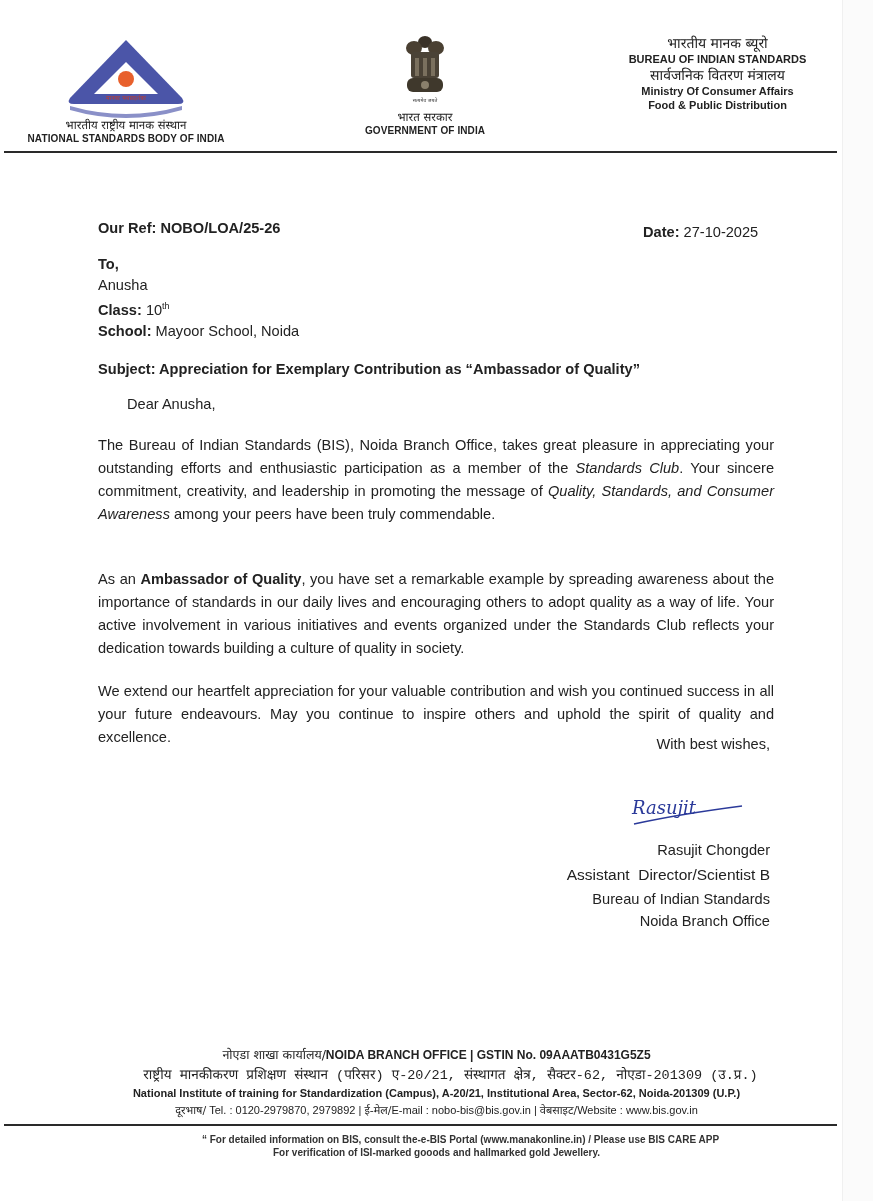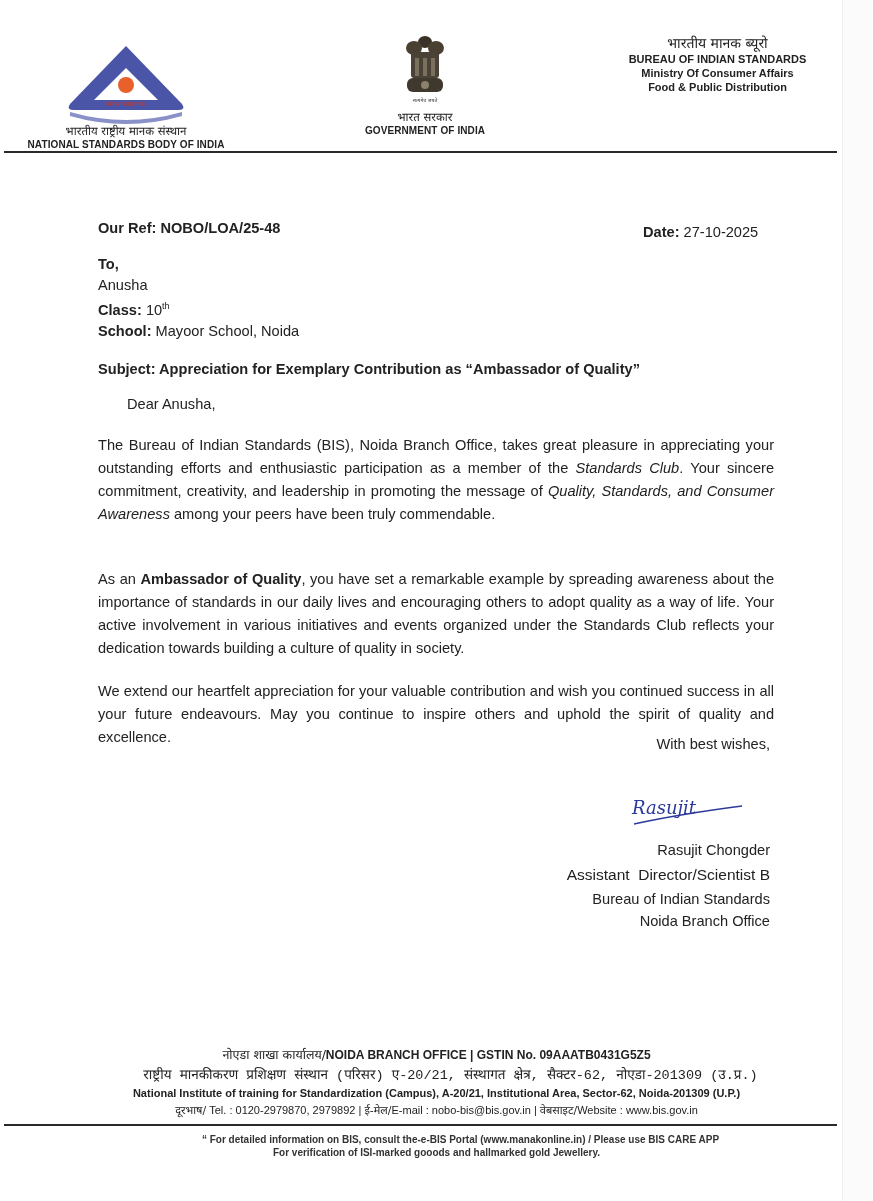--- a/index.html
+++ b/index.html
@@ -3,21 +3,21 @@
 <meta charset="utf-8">
 <style>
   html, body { margin: 0; padding: 0; }
   body {
     width: 873px; height: 1201px; background: #ffffff; position: relative;
     overflow: hidden; color: #1e1e1e;
     font-family: "Liberation Sans", "DejaVu Sans", sans-serif;
   }
   .page-edge { position: absolute; top: 0; right: 0; width: 30px; height: 1201px; background: #fbfbfb; border-left: 1px solid #f0f0f0; }
   
-  .lh-left { position: absolute; left: 22px; top: 42px; width: 208px; text-align: center; }
+  .lh-left { position: absolute; left: 22px; top: 36px; width: 208px; text-align: center; }
   .lh-left svg { display: block; margin: 0 auto; }
   .hin-sm { font-family: "DejaVu Sans", sans-serif; font-size: 11.5px; color: #222; line-height: 14px; }
   .eng-sm { font-size: 10px; font-weight: bold; color: #222; letter-spacing: 0.1px; line-height: 13px; }
   .lh-center { position: absolute; left: 350px; top: 32px; width: 150px; text-align: center; }
   .lh-right { position: absolute; left: 600px; top: 34px; width: 235px; text-align: center; }
   .lh-right .hin-big { font-family: "DejaVu Sans", sans-serif; font-size: 14px; color: #222; line-height: 18px; }
   .lh-right .eng-md { font-size: 11px; font-weight: bold; color: #222; line-height: 14px; }
   .rule-top { position: absolute; left: 4px; top: 151px; width: 833px; height: 2px; background: #2a2a2a; }
   
   .letter { position: absolute; left: 98px; width: 676px; font-family: "Liberation Sans", "DejaVu Sans", sans-serif; font-size: 14.6px; color: #222; }
@@ -82,27 +82,28 @@
     <circle cx="22" cy="53" r="4" fill="#8a806c"></circle>
     <text x="22" y="70" font-size="5" text-anchor="middle" fill="#333" font-family="DejaVu Sans, sans-serif">सत्यमेव जयते</text>
   </svg>
   <div class="hin-sm">भारत सरकार</div>
   <div class="eng-sm">GOVERNMENT OF INDIA</div>
 </div>
 
 <div class="lh-right">
   <div class="hin-big">भारतीय मानक ब्यूरो</div>
   <div class="eng-md">BUREAU OF INDIAN STANDARDS</div>
+  <div class="hin-big">सार्वजनिक वितरण मंत्रालय</div>
   <div class="eng-md">Ministry Of Consumer Affairs</div>
   <div class="eng-md">Food &amp; Public Distribution</div>
 </div>
 
 <div class="rule-top"></div>
 
-<div class="letter ref">Our Ref: NOBO/LOA/25-48</div>
+<div class="letter ref">Our Ref: NOBO/LOA/25-26</div>
 <div class="date">
   <b>Date:</b>
   <span>27-10-2025</span>
 </div>
 
 <div class="letter addr">
   <div><b>To,</b></div>
   <div>Anusha</div>
   <div>
     <b>Class:</b>

